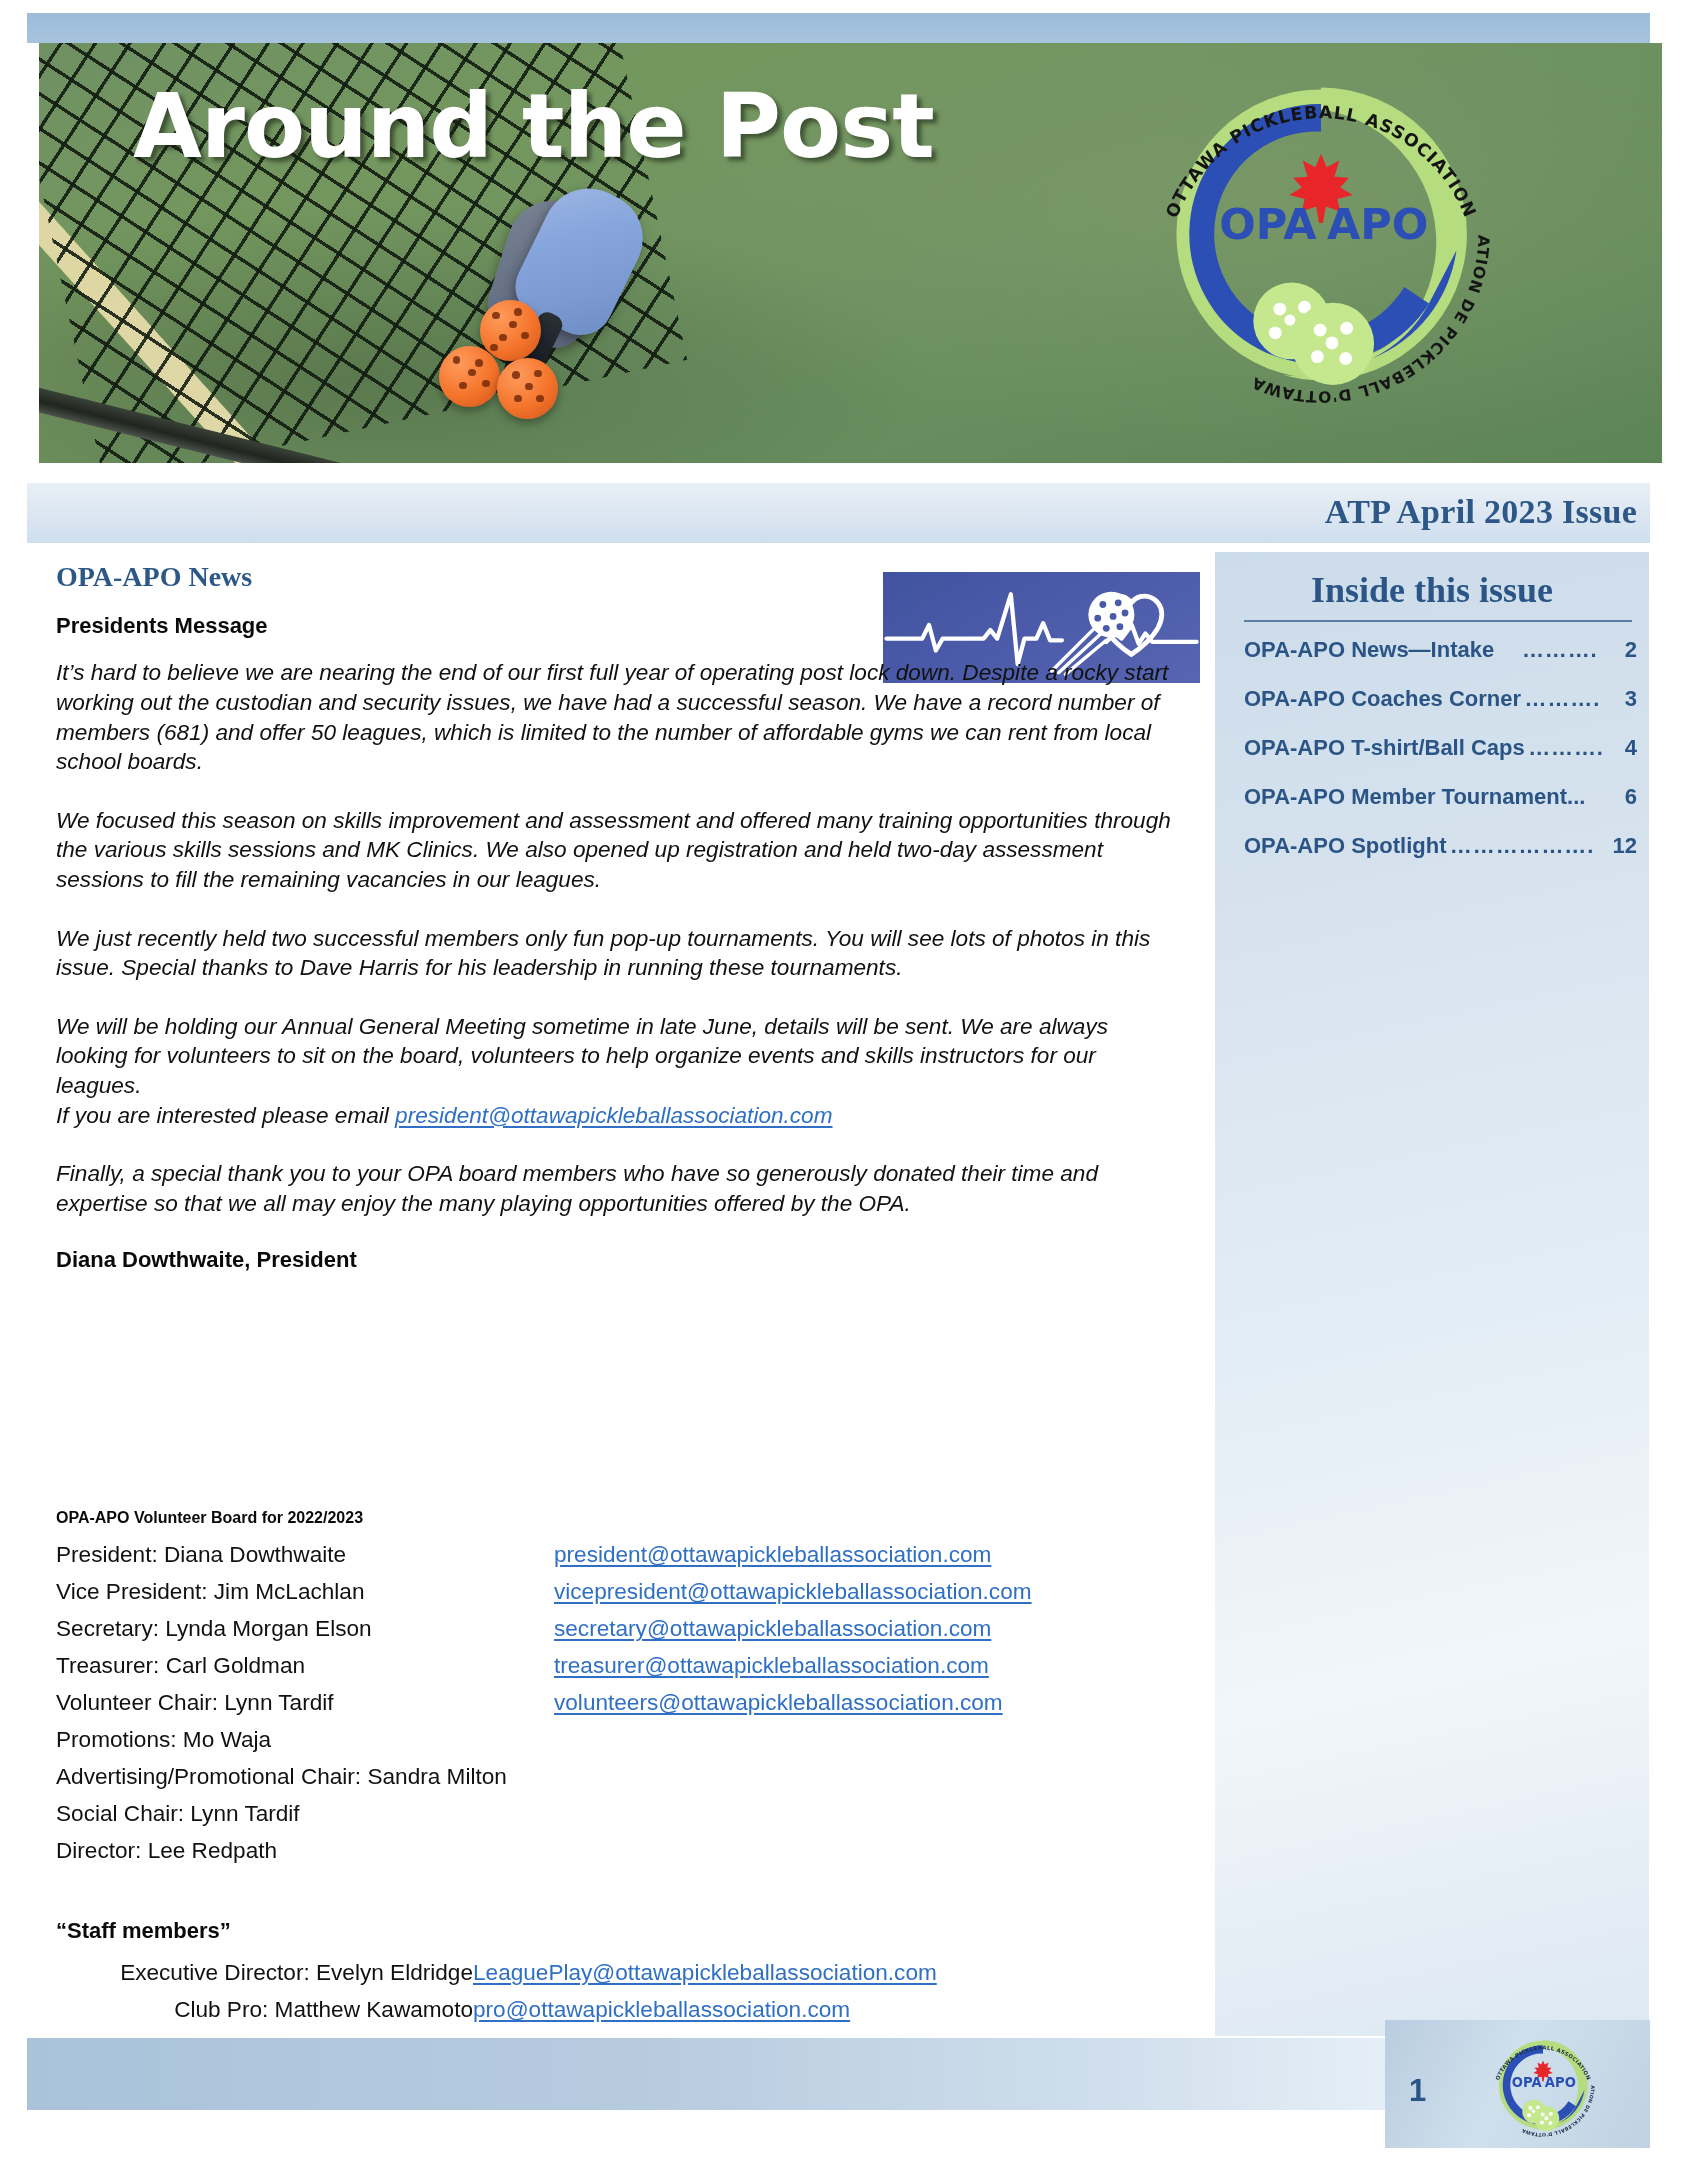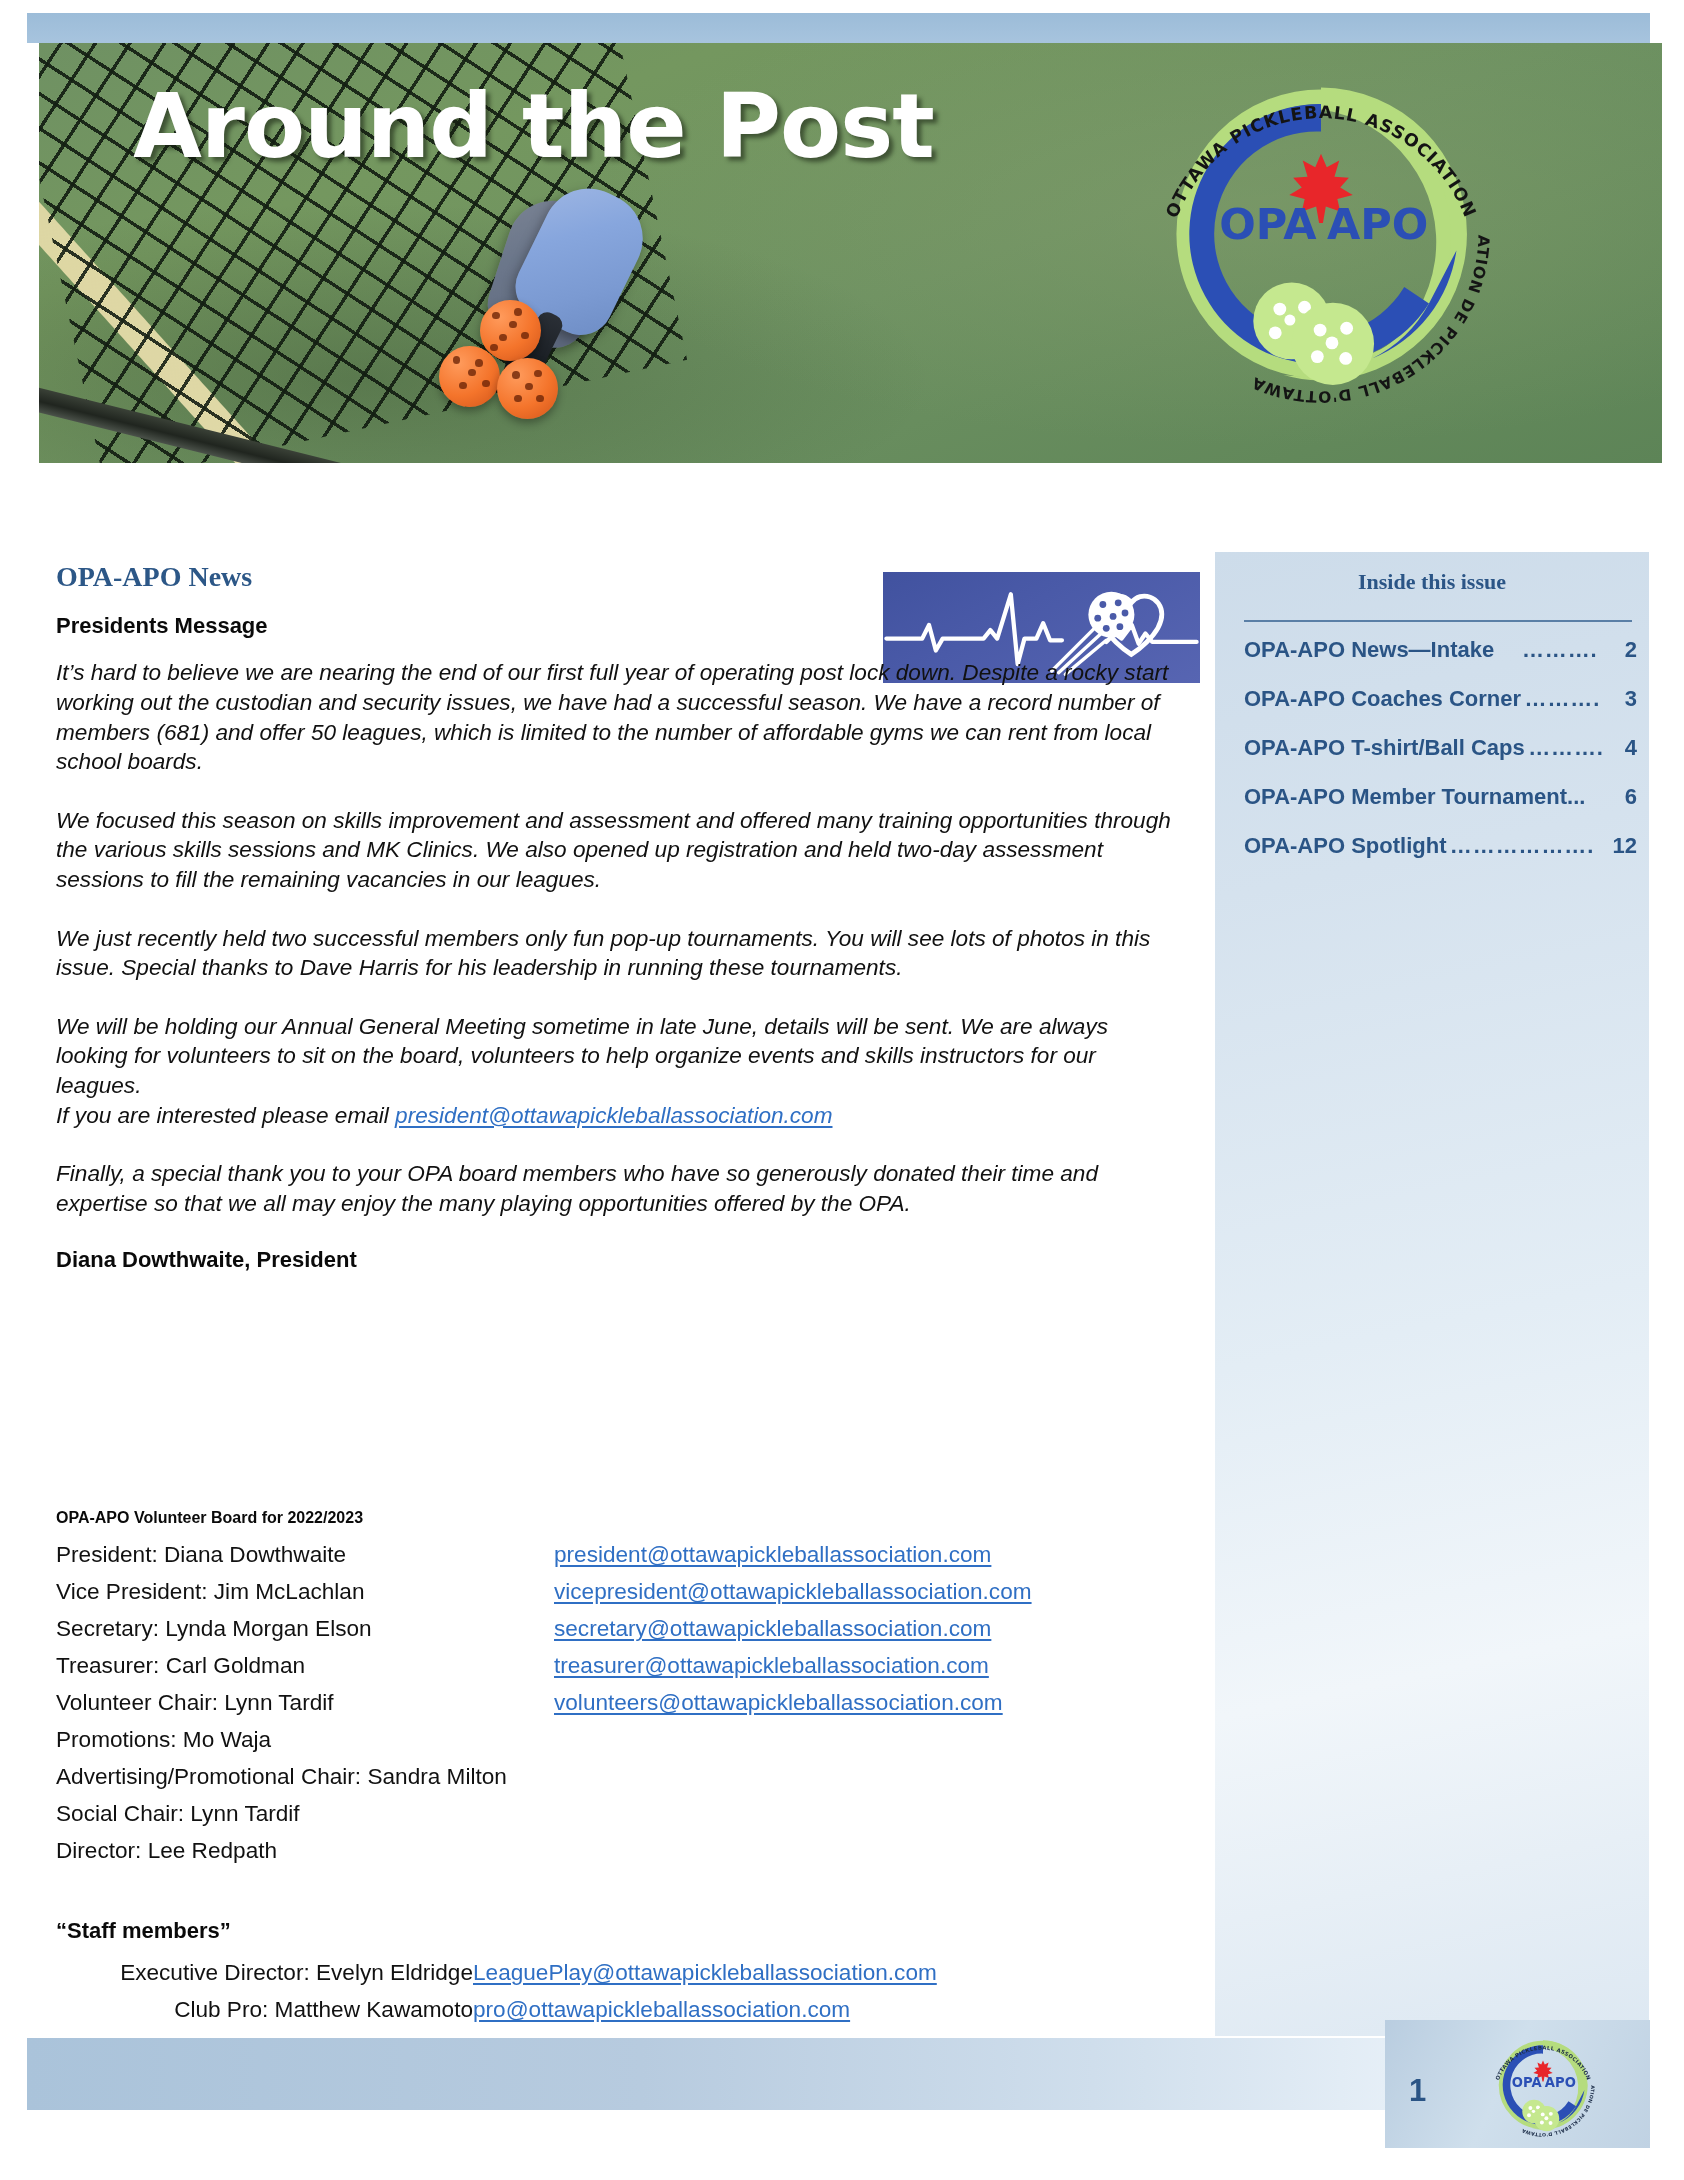--- a/index.html
+++ b/index.html
@@ -197,21 +197,21 @@
     height: 1484px;
     background: linear-gradient(168deg, #cddcea 0%, #d5e2ee 22%, #e3edf5 52%, #f1f6fa 74%, #dde8f2 100%);
   }
   .sidebar-title {
     position: absolute;
     left: 0; right: 0;
     top: 17px;
     text-align: center;
     font-family: "Liberation Serif", serif;
     font-weight: bold;
-    font-size: 22px;
+    font-size: 36px;
     color: #2b5586;
   }
   .sidebar-rule {
     position: absolute;
     left: 29px;
     right: 17px;
     top: 68px;
     height: 1.7px;
     background: #5a7fa6;
   }
@@ -452,20 +452,23 @@
             <textPath href="#arcTop" startOffset="50%" text-anchor="middle">OTTAWA PICKLEBALL ASSOCIATION</textPath>
           </text>
           <text font-family="DejaVu Sans, sans-serif" font-size="17" font-weight="600" fill="#141414" letter-spacing="1">
             <textPath href="#arcBot" startOffset="25%" text-anchor="middle">ASSOCIATION DE PICKLEBALL D'OTTAWA</textPath>
           </text>
         </svg>
       </div>
     </div>
   </div>
 
+  <div class="issuebar">
+    <div class="issue-text">ATP April 2023 Issue</div>
+  </div>
 
   <div class="sidebar">
     <div class="sidebar-title">Inside this issue</div>
     <div class="sidebar-rule"></div>
     <div class="toc">
 
       <div class="toc-row">
         <span class="toc-label">OPA-APO News—Intake</span>
         <span class="toc-spacer"></span>
         <span class="toc-dots">……….</span>

